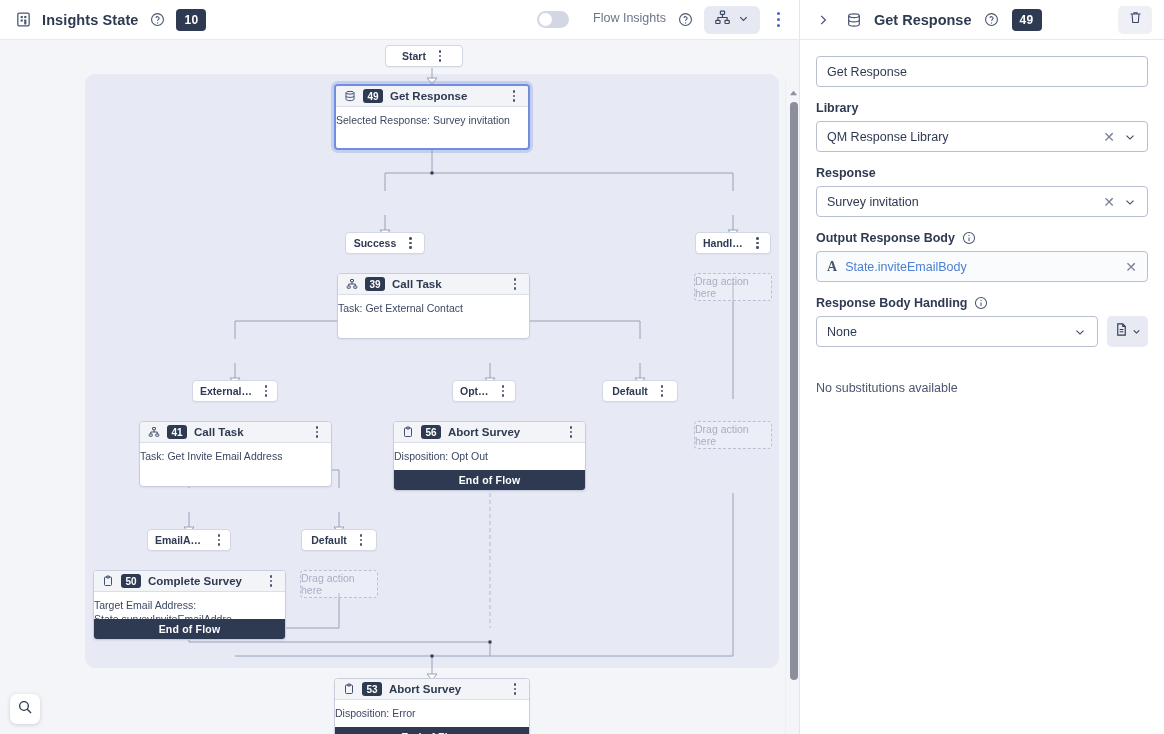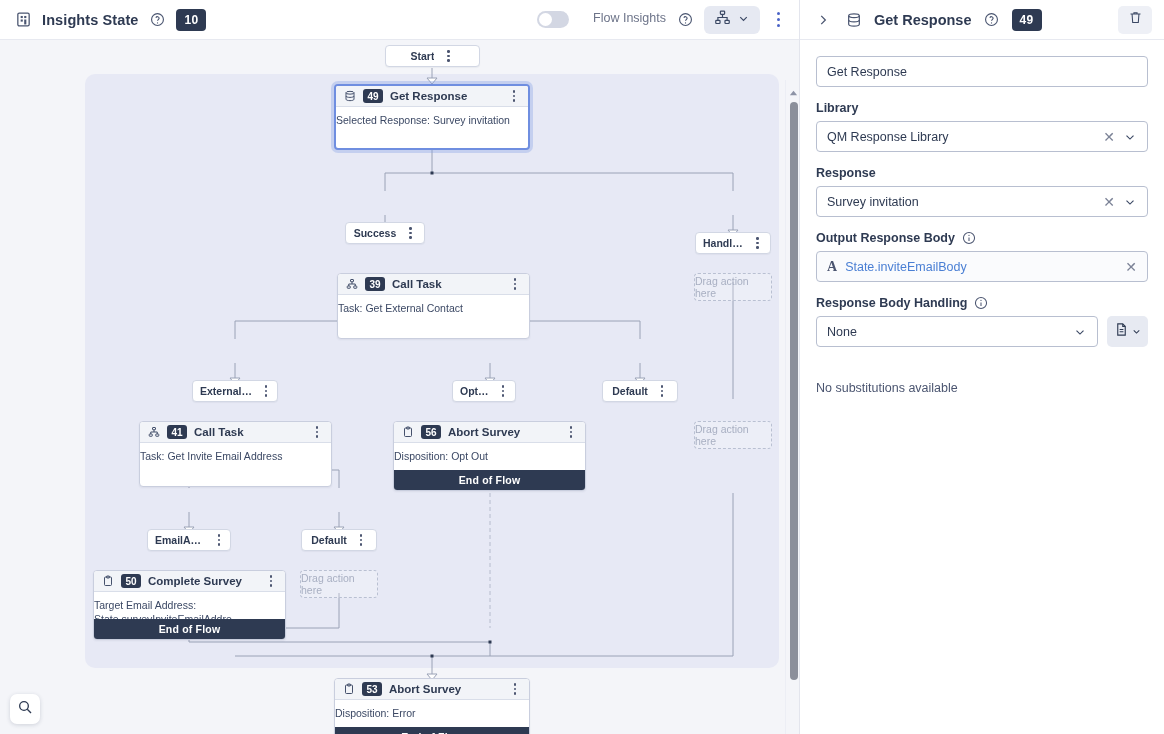--- a/index.html
+++ b/index.html
@@ -311,21 +311,21 @@
           <path d="M728 190 h10 l-5 6 z"></path>
           <path d="M230 338 h10 l-5 6 z"></path>
           <path d="M485 338 h10 l-5 6 z"></path>
           <path d="M635 338 h10 l-5 6 z"></path>
           <path d="M184 487 h10 l-5 6 z"></path>
           <path d="M334 487 h10 l-5 6 z"></path>
           <path d="M427 634 h10 l-5 6 z"></path>
         </g>
       </svg>
 
-      <div class="pill" style="left:385px; top:5px; width:95px;">
+      <div class="pill" style="left:385px; top:5px; width:78px;">
         <span>Start</span>
         <div class="node-kebab">
           <i></i>
           <i></i>
           <i></i>
         </div>
       </div>
 
       <div class="node selected" style="left:334px; top:44px; width:196px; height:66px;">
         <div class="node-head">
@@ -340,21 +340,21 @@
           <span class="node-name">Get Response</span>
           <div class="node-kebab">
             <i></i>
             <i></i>
             <i></i>
           </div>
         </div>
         <div class="node-body">Selected Response: Survey invitation</div>
       </div>
 
-      <div class="pill" style="left:345px; top:182px; width:80px;">
+      <div class="pill" style="left:345px; top:192px; width:80px;">
         <span>Success</span>
         <div class="node-kebab">
           <i></i>
             <i></i>
             <i></i>
         </div>
       </div>
 
       <div class="pill" style="left:695px; top:192px; width:76px;">
         <span>Handling</span>

